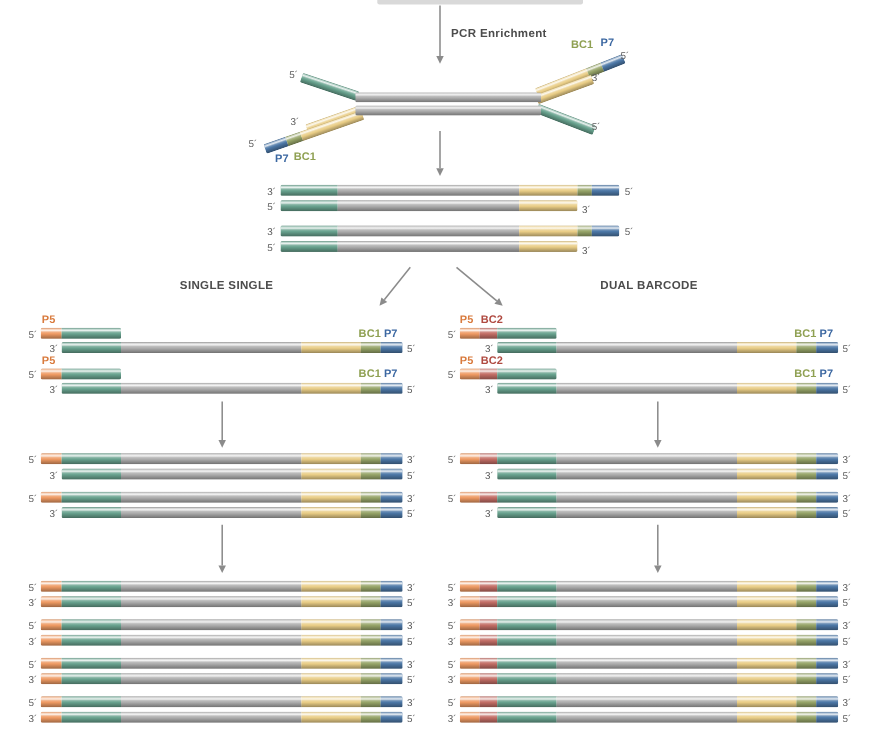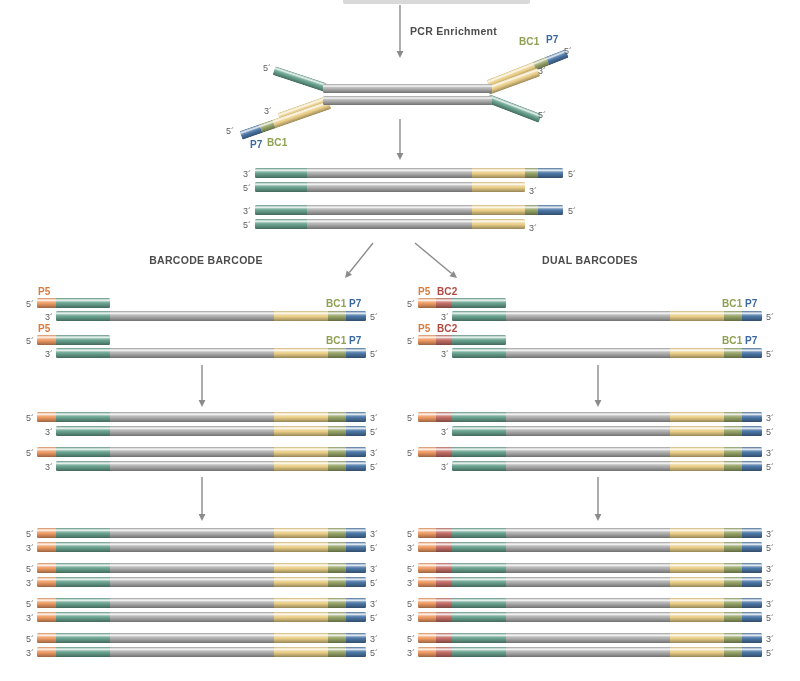--- a/index.html
+++ b/index.html
@@ -39,22 +39,22 @@
   .heading.dual{left:490px;top:254px;width:200px;text-align:center;}
   .topbar{position:absolute;border-radius:0 0 2px 2px;}
   #arrows{position:absolute;left:0;top:0;pointer-events:none;}
 </style>
 </head>
 <body>
 
 <div class="canvas" id="canvas">
   <div class="topbar" id="topbar" style="left: 343px; top: 0px; width: 187px; height: 4px; background: rgb(217, 217, 217);"></div>
   <div class="heading pcr">PCR Enrichment</div>
-  <div class="heading single">BARCODE BARCODE</div>
-  <div class="heading dual">DUAL BARCODES</div>
+  <div class="heading single">SINGLE SINGLE</div>
+  <div class="heading dual">DUAL BARCODE</div>
   <svg id="arrows" width="800" height="681" viewBox="0 0 800 681">
       <line x1="400" y1="5" x2="400" y2="51" stroke="#8b8b8b" stroke-width="1.4"></line>
       <polygon points="400,58 396.6,51 403.4,51" fill="#8b8b8b"></polygon>
       <line x1="400" y1="119" x2="400" y2="153" stroke="#8b8b8b" stroke-width="1.4"></line>
       <polygon points="400,160 396.6,153 403.4,153" fill="#8b8b8b"></polygon>
       <line x1="373" y1="243" x2="349.37286533288096" y2="272.5339183338988" stroke="#8b8b8b" stroke-width="1.4"></line>
       <polygon points="345,278 346.71791138077464,270.40995517221376 352.0278192849873,274.6578814955838" fill="#8b8b8b"></polygon>
       <line x1="415" y1="243" x2="451.6224510428184" y2="273.51870920234865" stroke="#8b8b8b" stroke-width="1.4"></line>
       <polygon points="457,278 449.44582408395917,276.13066155297975 453.79907800167763,270.90675685171755" fill="#8b8b8b"></polygon>
       <line x1="202" y1="365" x2="202" y2="400" stroke="#8b8b8b" stroke-width="1.4"></line>

